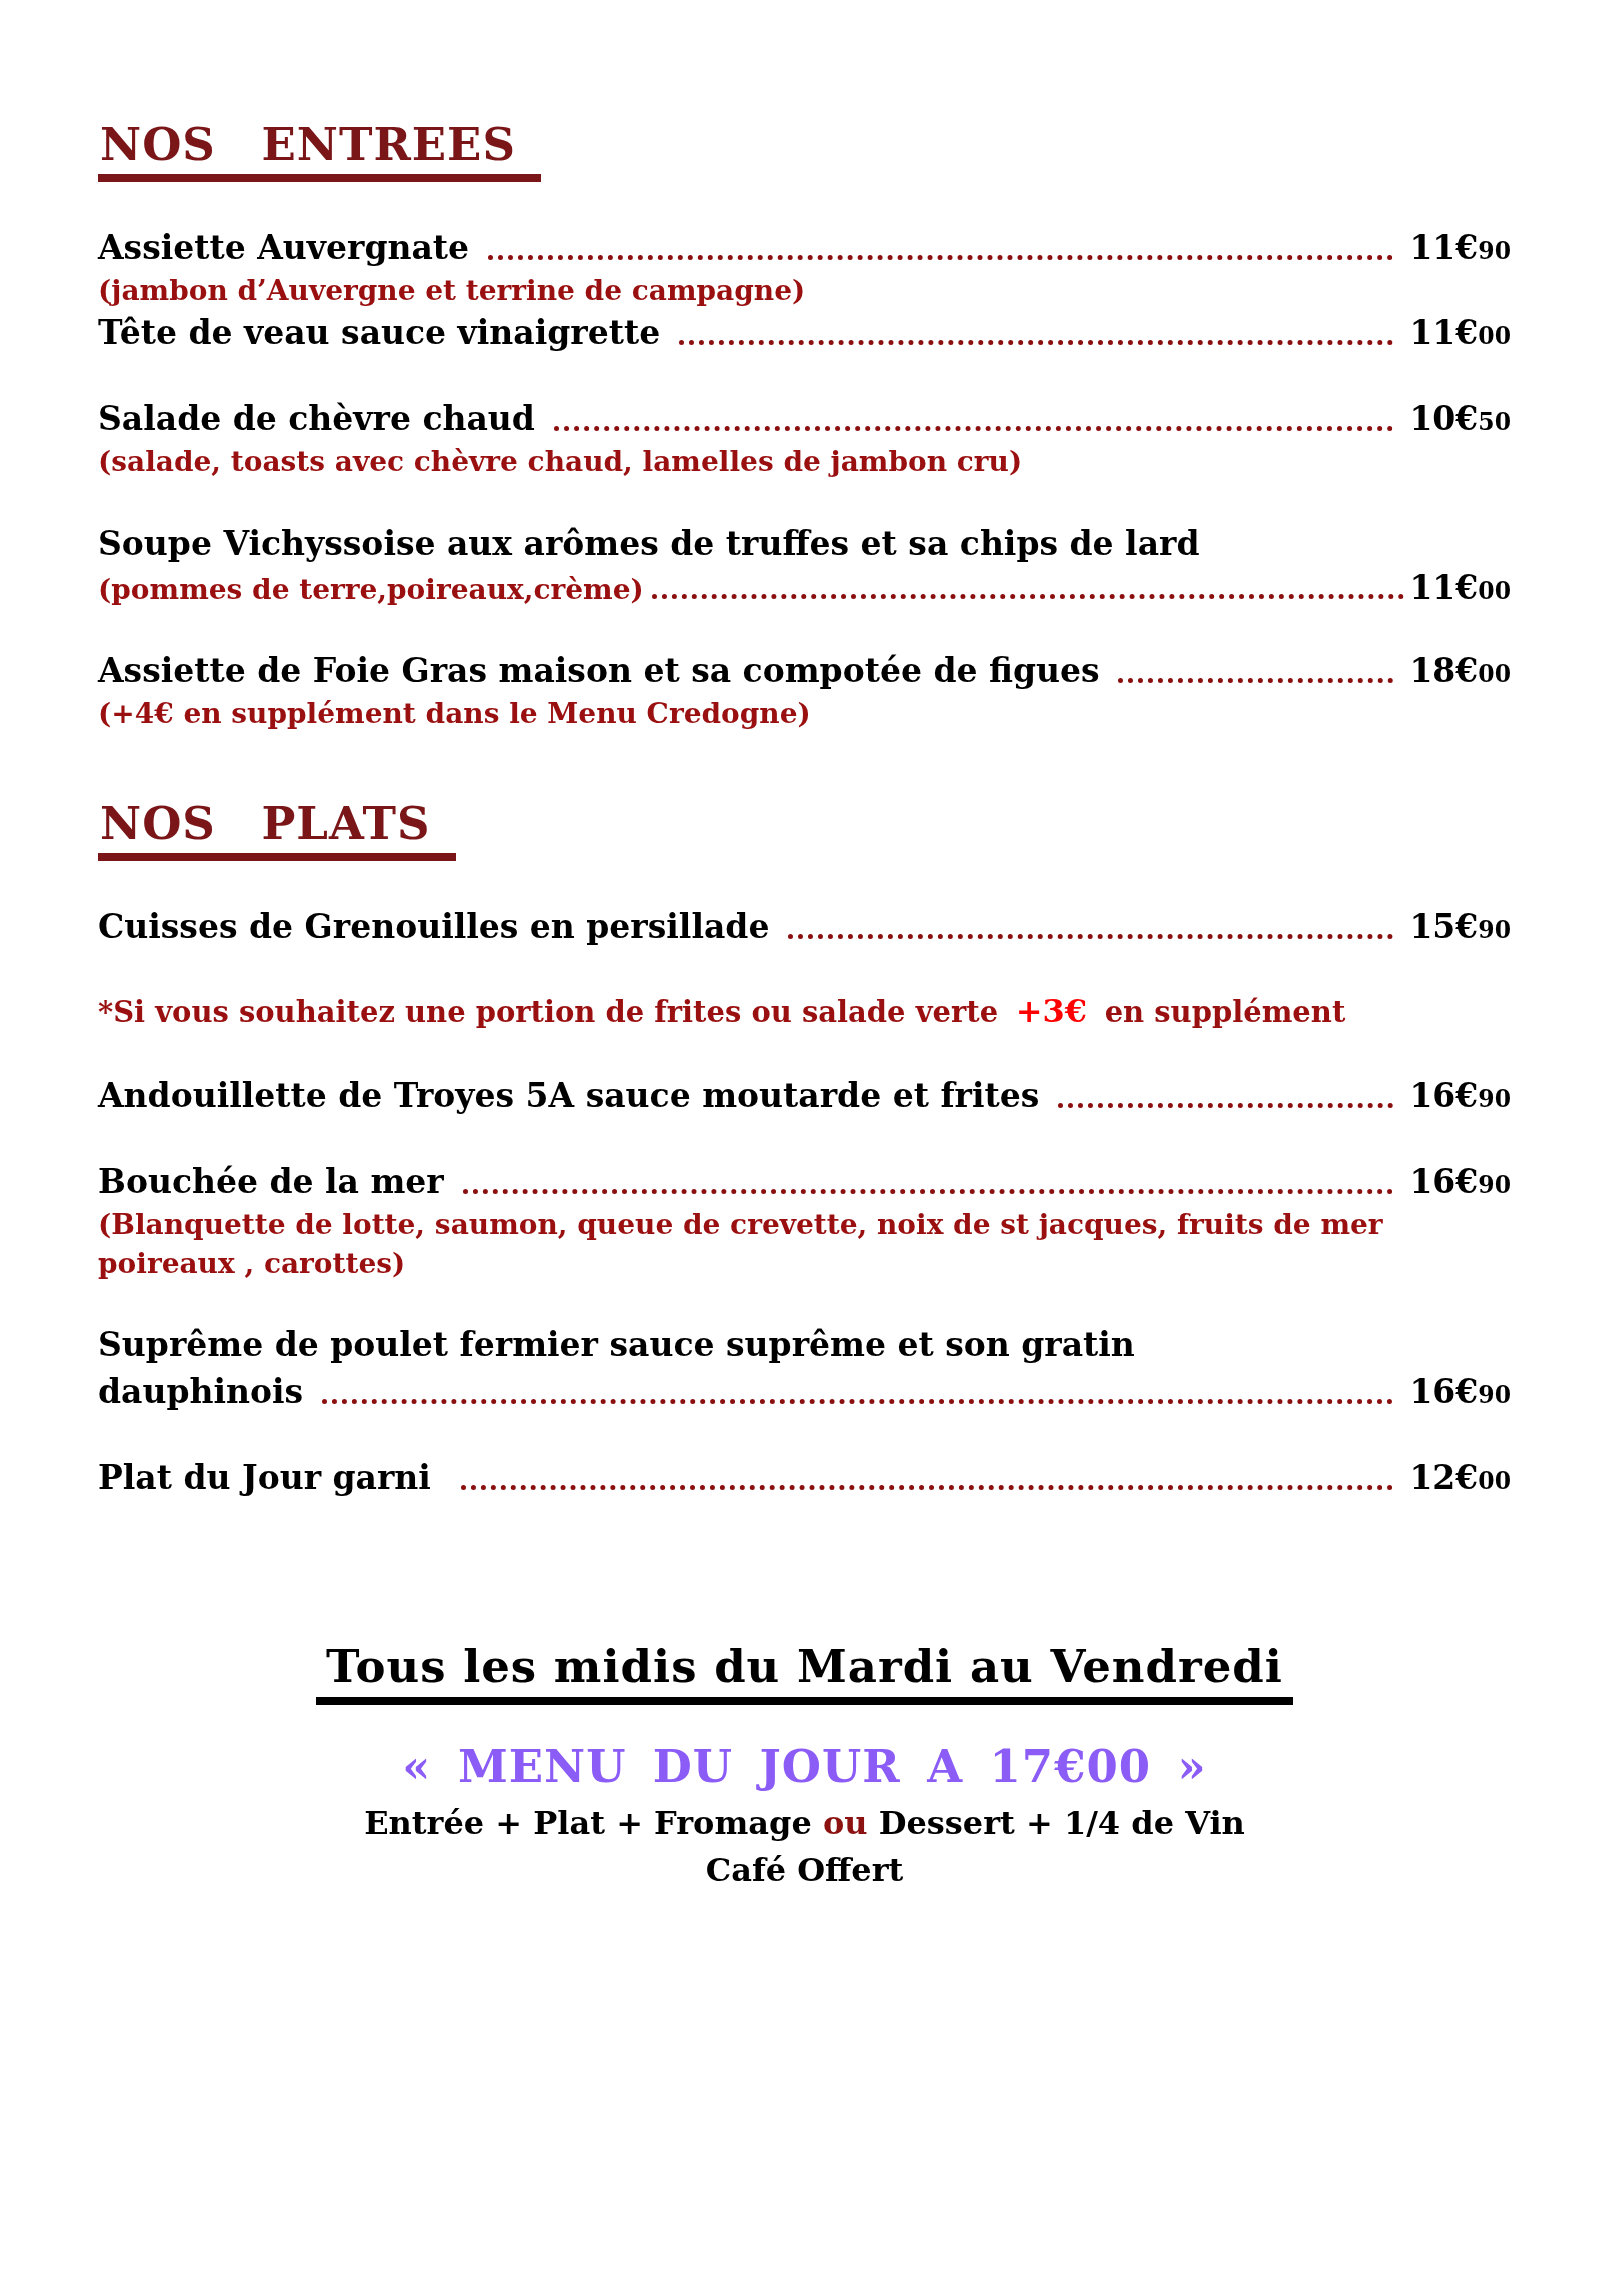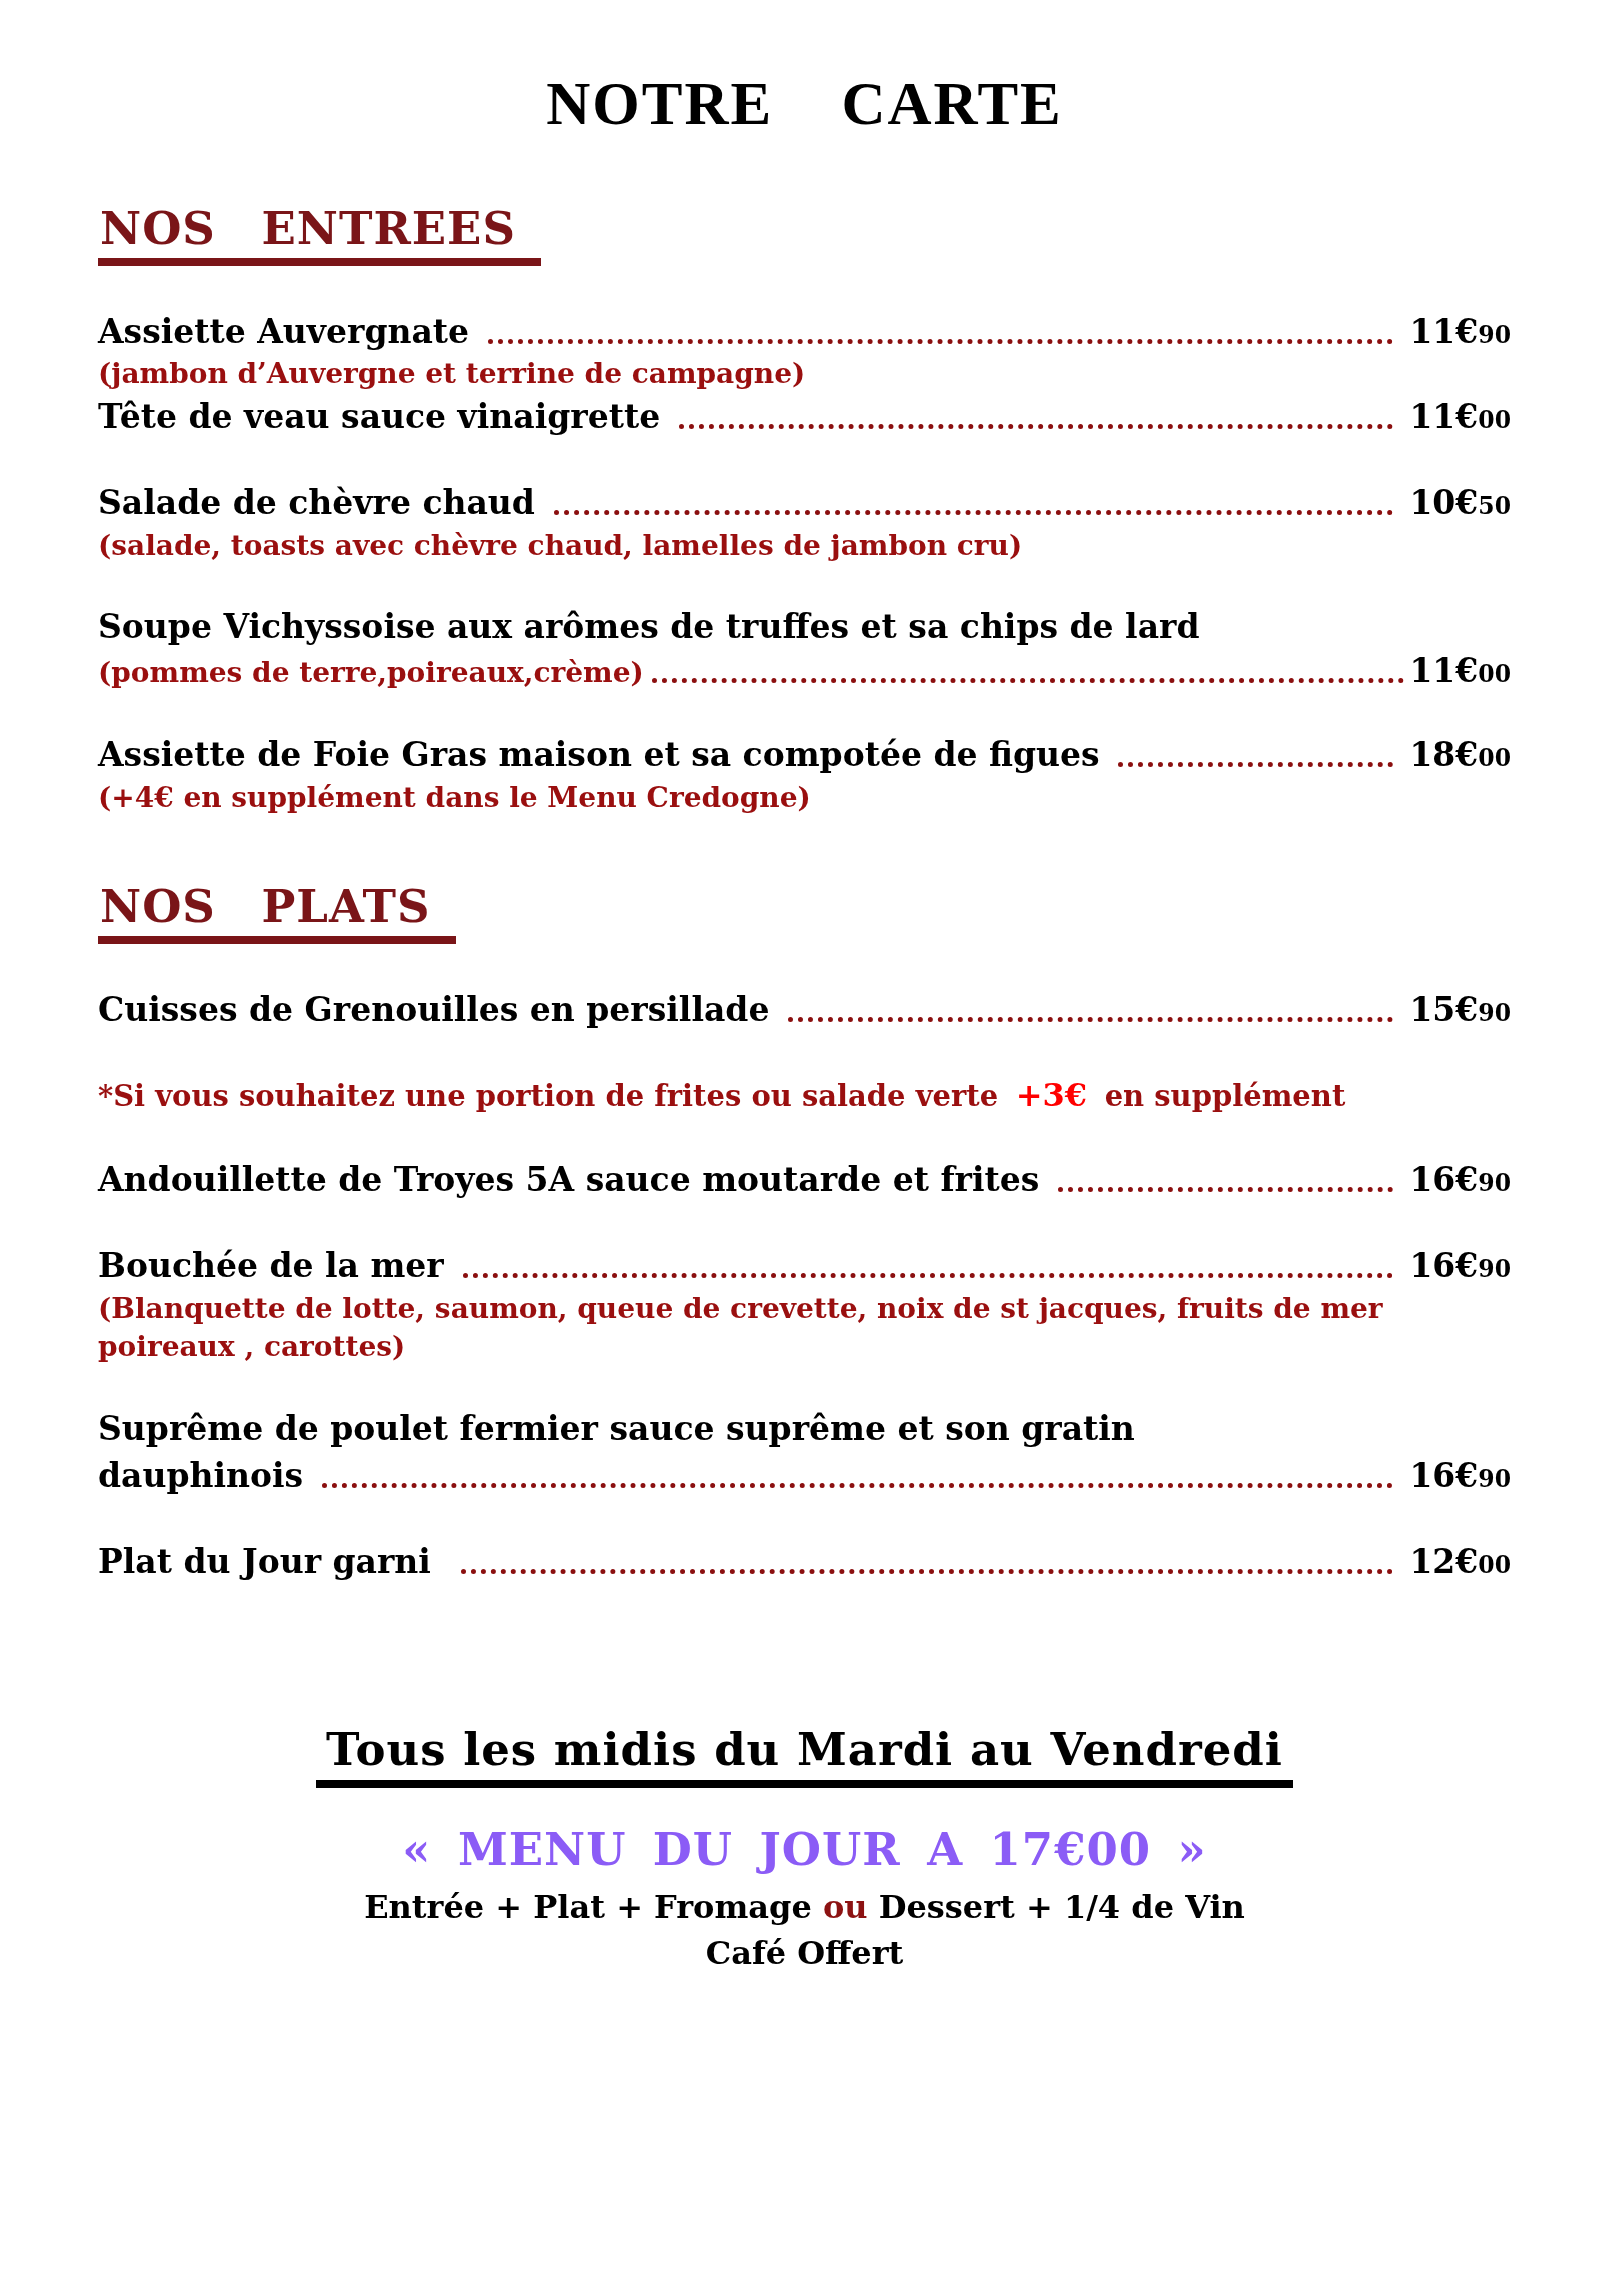--- a/index.html
+++ b/index.html
@@ -82,21 +82,20 @@
   }
   .foot-compose{font-size:32px;font-weight:bold;color:#000;line-height:1.35;}
   .foot-compose .red-ou{color:#8c1212;}
   .foot-cafe{font-size:32px;font-weight:bold;color:#000;line-height:1.5;}
 </style>
 </head>
 <body>
 
 <div class="page">
 
-  <h1 class="title">NOTRE CARTE</h1>
 
   <div id="sections">
       <section>
         <div class="sec-head-wrap"><h2 class="sec-heading">NOS ENTREES</h2></div>
         <div class="rows">
           <div class="row dish">
             <span class="txt">Assiette Auvergnate</span>
             <span class="leader"></span>
             <span class="price"><span>11€</span><span class="cents">90</span></span>
           </div>

